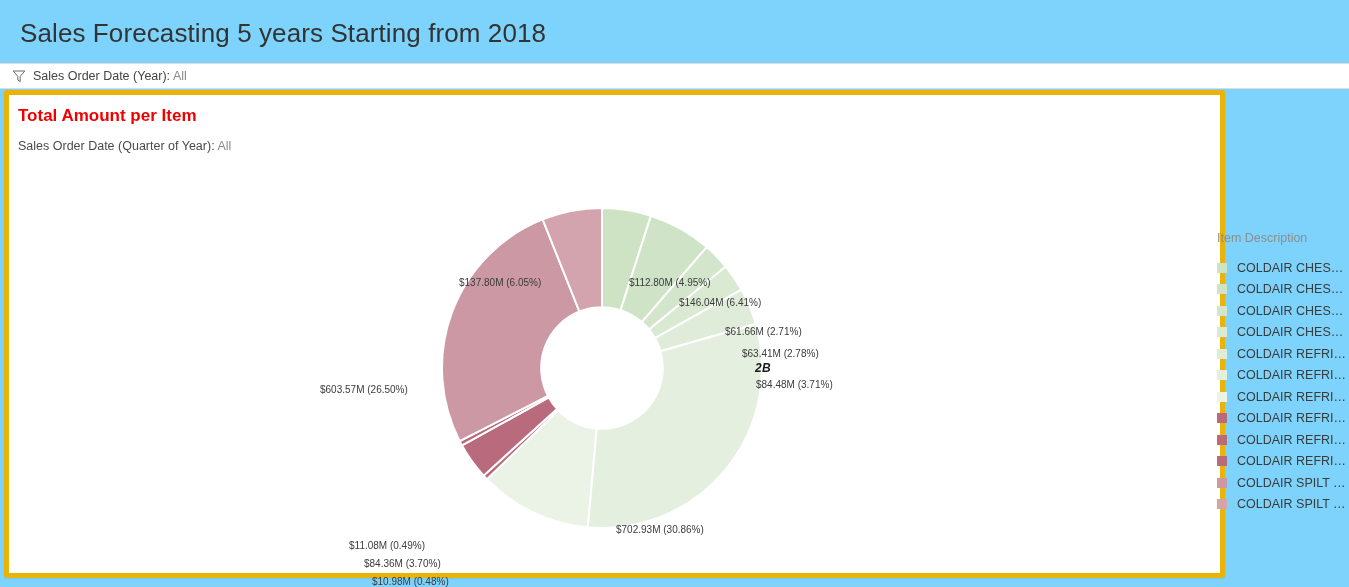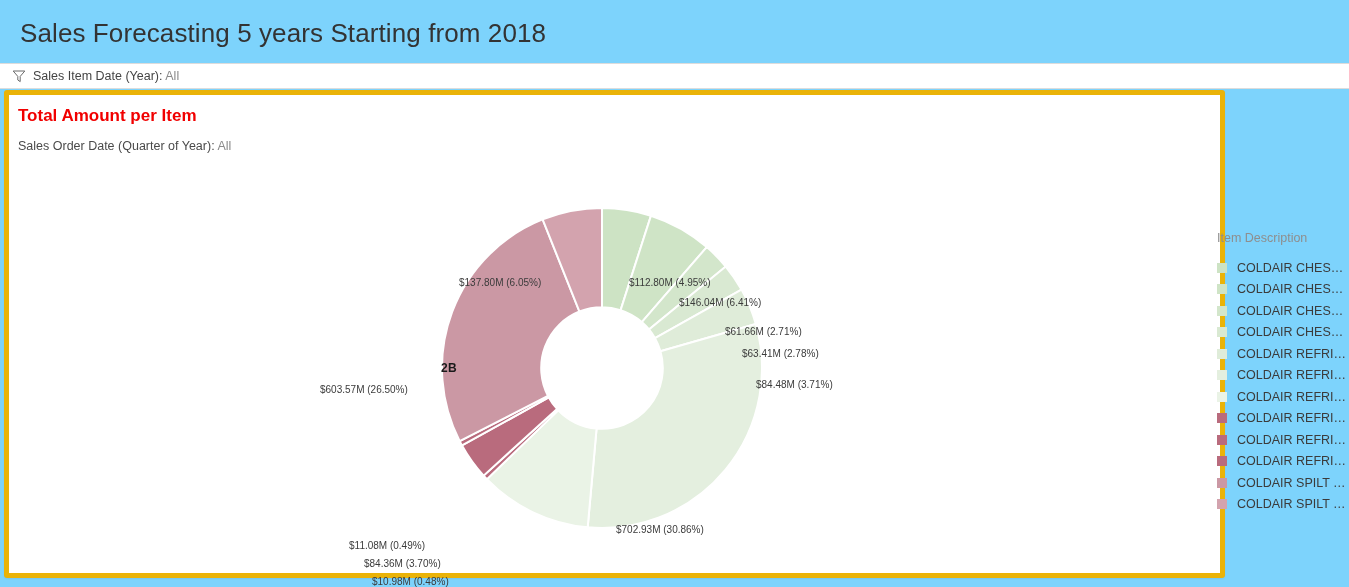--- a/index.html
+++ b/index.html
@@ -85,26 +85,27 @@
 
   
   .donut-wrap {
     position: absolute;
     left: 432px; top: 112px;
     width: 322px; height: 322px;
   }
   .donut-wrap svg { display: block; }
   .donut-center {
     position: absolute;
-    left: 0; top: 0;
+    left: 8px; top: 0;
     width: 322px; height: 322px;
     display: flex;
     align-items: center;
-    justify-content: flex-start;
+    justify-content: flex-end;
     pointer-events: none;
+    font-style: italic;
   }
   .donut-center span {
     font-size: 12px;
     font-weight: bold;
     color: #1a1a1a;
     letter-spacing: 0.3px;
   }
 
   
   .slice-label {
@@ -153,21 +154,21 @@
 
   <div class="dash-title">Sales Forecasting 5 years Starting from 2018</div>
 
   <div class="filter-bar">
     <span class="filter-icon">
       <svg width="14" height="14" viewBox="0 0 14 14">
         <path d="M1.2 2.0 L12.8 2.0 L8.2 7.4 L8.2 12.6 L5.8 11.0 L5.8 7.4 Z" fill="none" stroke="#6b6b6b" stroke-width="1"></path>
       </svg>
     </span>
     <span class="filter-group">
-      <span>Sales Item Date (Year):</span>
+      <span>Sales Order Date (Year):</span>
       <span class="fval">All</span>
     </span>
   </div>
 
   <div class="panel">
 
     <div class="panel-title">Total Amount per Item</div>
 
     <div class="panel-sub">
       <span>Sales Order Date (Quarter of Year):</span>

